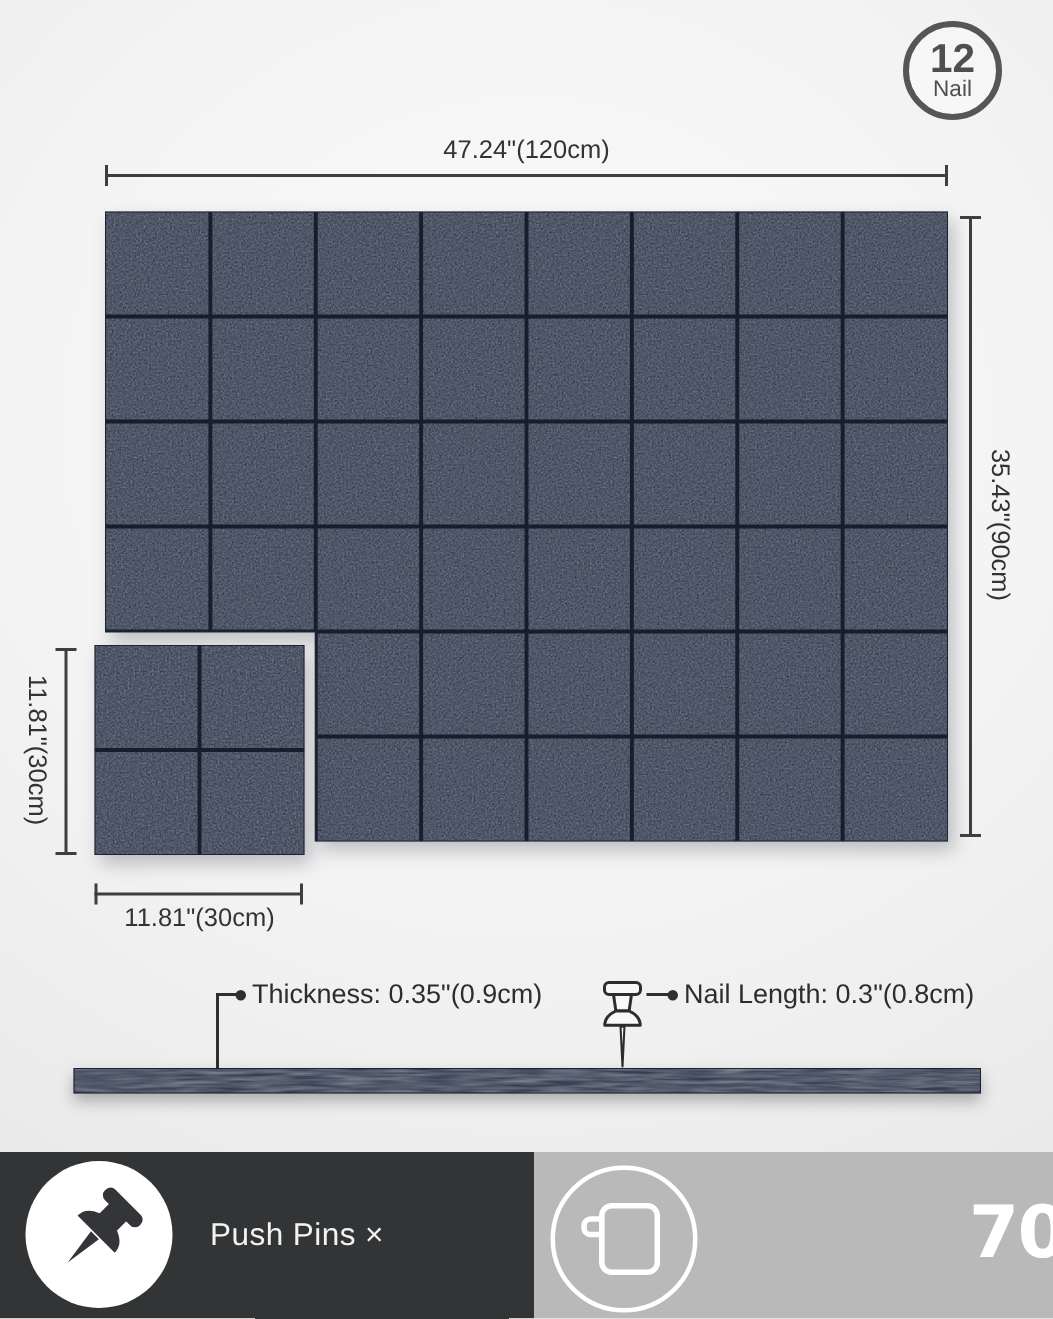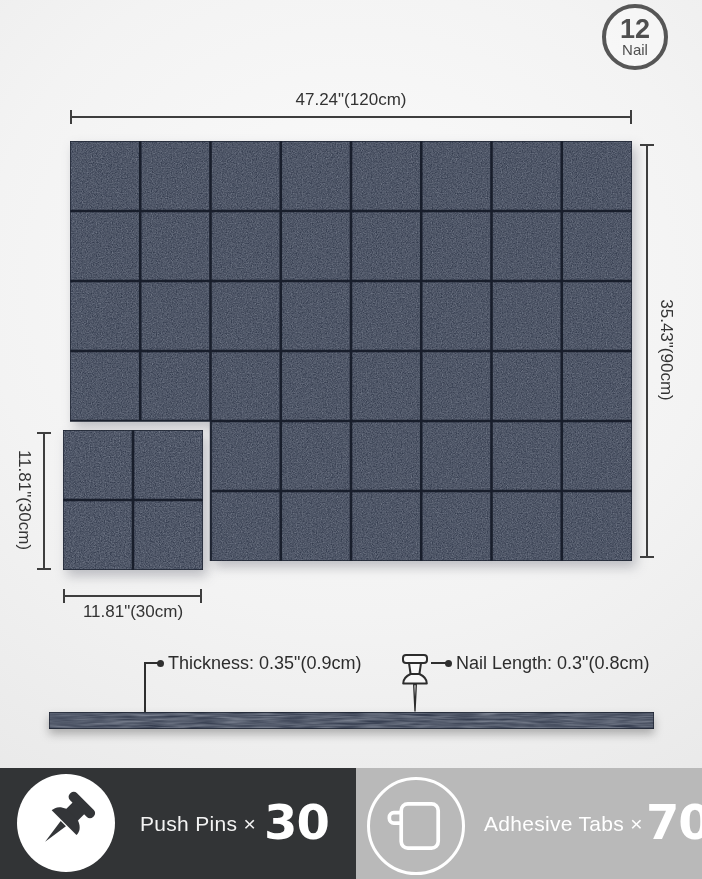--- a/index.html
+++ b/index.html
@@ -12,21 +12,21 @@
     position:relative;width:702px;height:879px;overflow:hidden;
     background:radial-gradient(130% 95% at 50% 32%, #fbfbfb 0%, #f3f3f3 40%, #e7e7e7 78%, #dcdcdc 100%);
   }
   .abs{position:absolute;}
   
   #title{
     left:0;top:16px;width:702px;text-align:center;
     font-size:39px;font-weight:700;color:#2c2c2c;letter-spacing:.5px;
   }
   #pack-badge{
-    left:602px;top:4px;width:58px;height:58px;border:4px solid #565656;border-radius:50%;
+    left:602px;top:14px;width:58px;height:58px;border:4px solid #565656;border-radius:50%;
     display:flex;flex-direction:column;align-items:center;justify-content:center;
     color:#4f4f4f;background:rgba(255,255,255,.35);
   }
   #pack-badge .count{font-size:27px;font-weight:700;line-height:24px;}
   #pack-badge .lbl{font-size:15px;font-weight:500;line-height:15px;margin-top:1px;}
   
   .dim-h{height:2px;background:#3e3e3e;}
   .dim-h::before,.dim-h::after{content:"";position:absolute;top:-6px;width:2px;height:14px;background:#3e3e3e;}
   .dim-h::before{left:0;} .dim-h::after{right:0;}
   .dim-v{width:2px;background:#3e3e3e;}
@@ -162,29 +162,27 @@
         <svg width="70" height="70" viewBox="0 0 64 64">
           <g transform="rotate(45 32 30)" fill="#333538">
             <rect x="17" y="5" width="30" height="9" rx="4"></rect>
             <rect x="24.5" y="12" width="15" height="11"></rect>
             <path d="M24.5 22 C18 24.5 16 28.5 16 32.5 L48 32.5 C48 28.5 46 24.5 39.5 22 Z"></path>
             <path d="M28.6 33.5 L32 57 L35.4 33.5 Z"></path>
           </g>
         </svg>
       </div>
       <div class="footer-label">Push Pins ×</div>
-      <div class="footer-count">30</div>
     </div>
     <div id="footer-right">
       <div id="tab-circle" class="badge-circle">
         <svg width="74" height="74" viewBox="0 0 100 100">
           <g fill="none" stroke="#ffffff" stroke-width="5" stroke-linejoin="round" stroke-linecap="round">
             <rect x="30" y="20" width="50" height="60" rx="9"></rect>
             <path d="M30 32 L20 32 A6 6 0 0 0 14 38 L14 40 A6 6 0 0 0 20 46 L30 46"></path>
           </g>
         </svg>
       </div>
-      <div class="footer-label">Adhesive Tabs ×</div>
       <div class="footer-count">70</div>
     </div>
   </div>
 
 </div>
 
 </body></html>

